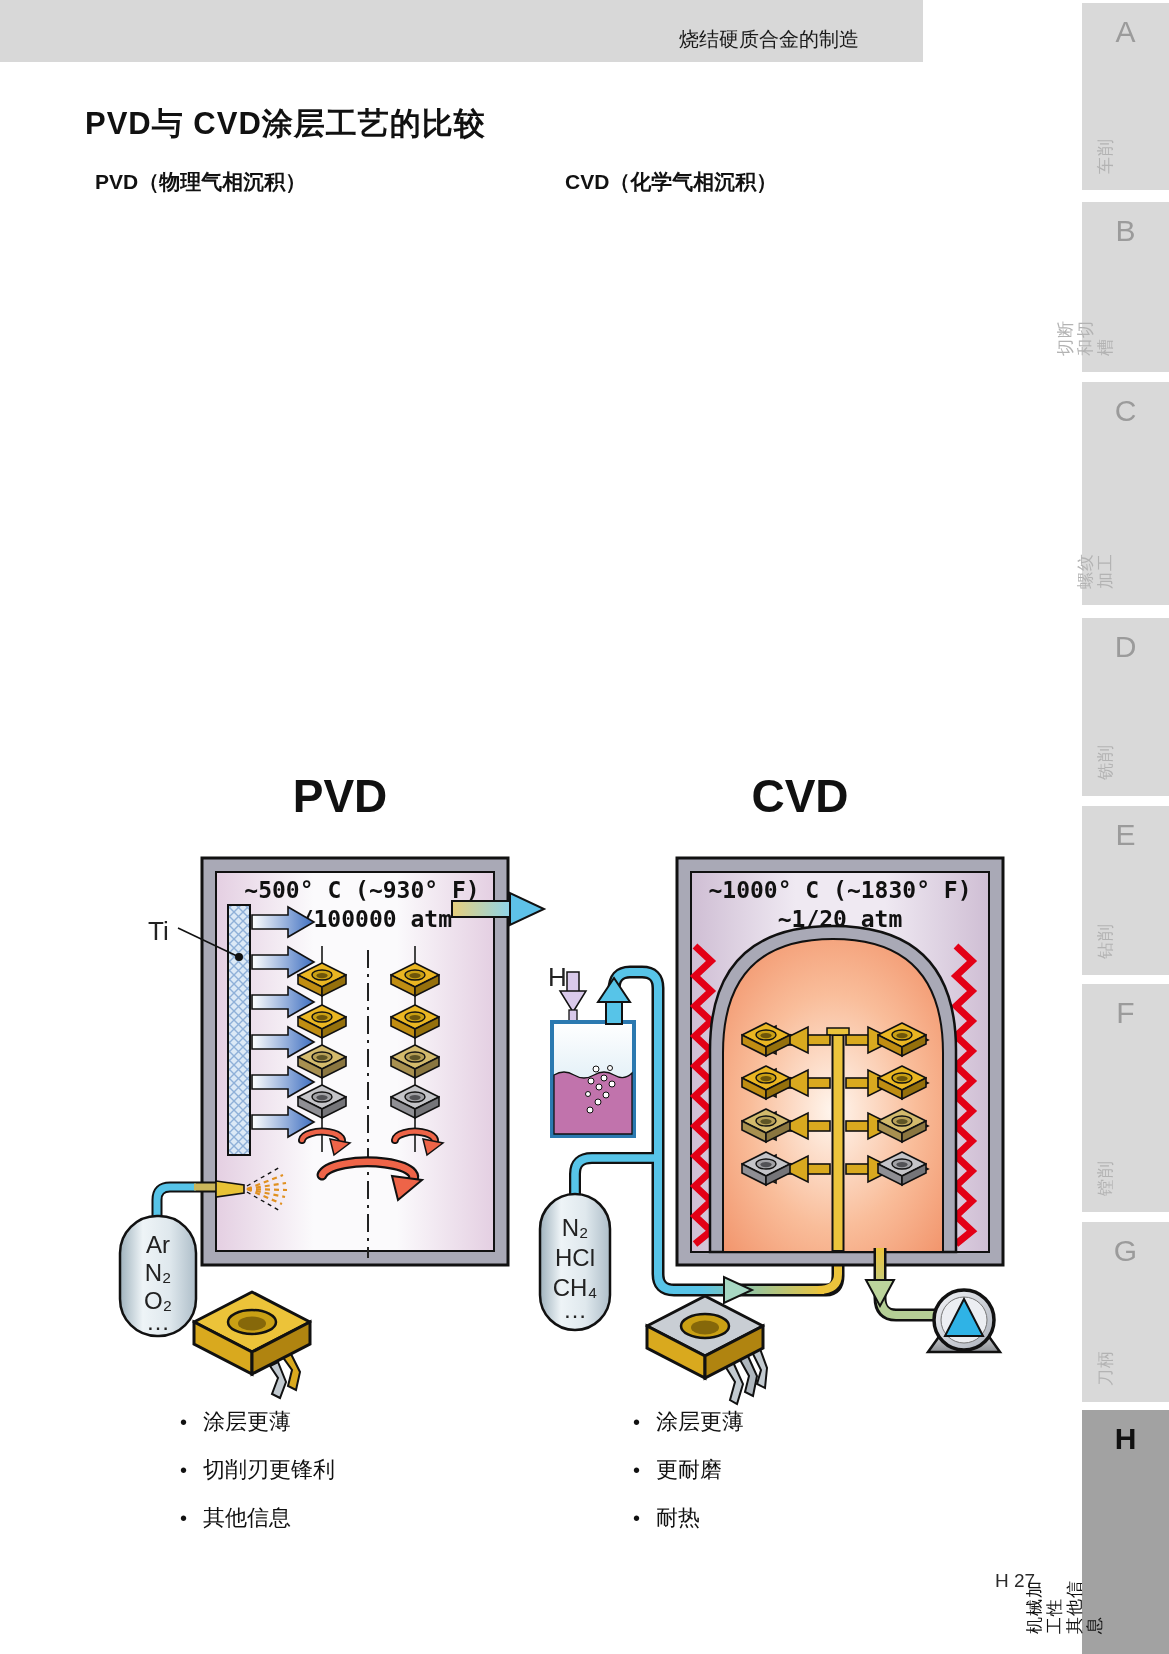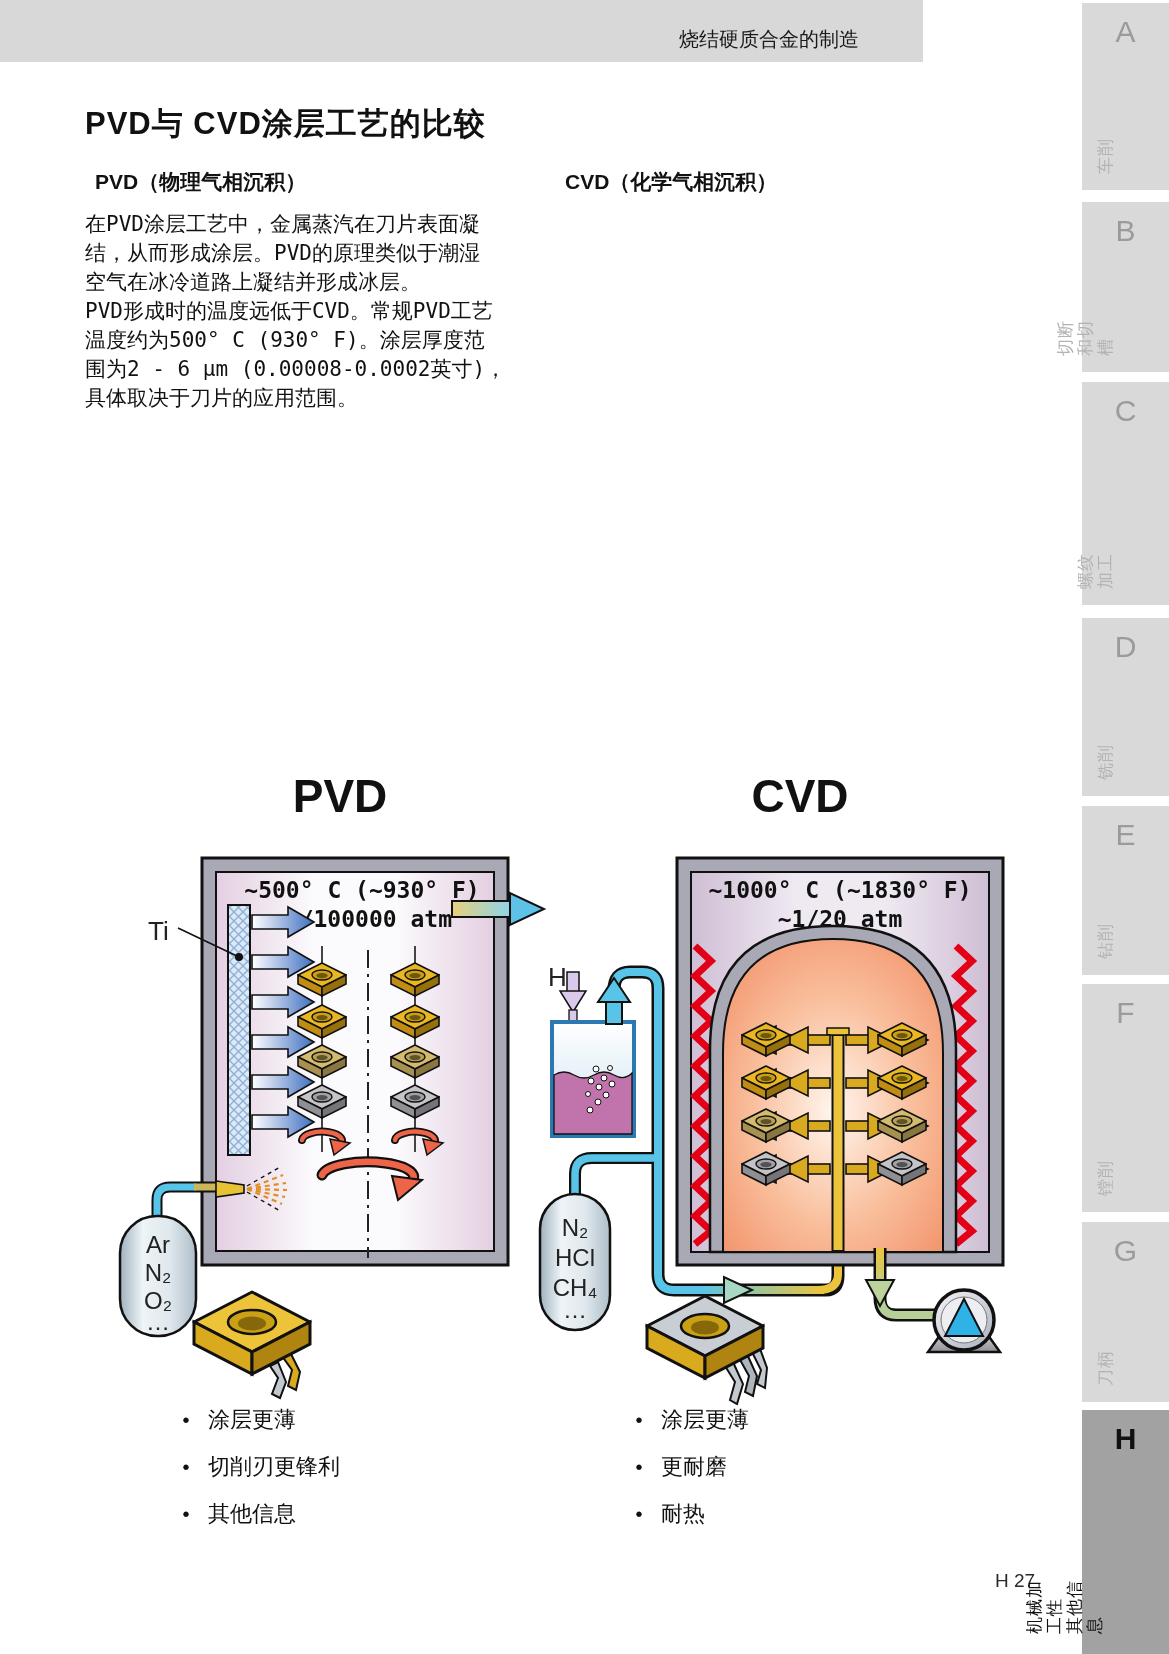--- a/index.html
+++ b/index.html
@@ -12,35 +12,35 @@
        font-family:"DejaVu Serif",serif;}
 
   
   .page-title{position:absolute;left:85px;top:82px;font-size:31px;font-weight:bold;
        letter-spacing:1px;font-family:"Liberation Sans",sans-serif;text-align:center;}
 
   
   .col{position:absolute;top:168px;}
   .col.pvd{left:85px;width:445px;}
   .col.cvd{left:555px;width:465px;}
-  .col h3{margin:0 0 14px 10px;font-size:21px;font-weight:bold;
+  .col h3{margin:0 0 20px 10px;font-size:21px;font-weight:bold;
        font-family:"Liberation Sans",sans-serif;}
   .col p{margin:0;font-size:21px;line-height:29px;white-space:pre-line;
        font-family:"DejaVu Sans Mono","DejaVu Serif",monospace;}
 
   
   .diagram{position:absolute;left:0;top:750px;overflow:visible;}
   .dg-title{font:bold 46px "Liberation Sans",sans-serif;fill:#111;}
   .dg-mono{font:bold 23px "DejaVu Sans Mono",monospace;fill:#111;}
   .dg-lab{font:26px "Liberation Sans",sans-serif;fill:#222;}
   .dg-cyl{font:24px "Liberation Sans",sans-serif;fill:#222;}
 
   
   .bullets{position:absolute;top:1398px;margin:0;padding:0;list-style:none;
-       font-size:22px;font-family:Liberation Mono, monospace;}
+       font-size:22px;font-family:Liberation Sans, sans-serif;}
   .bullets.left{left:180px;} .bullets.right{left:633px;}
   .bullets li{line-height:47px;}
   .bullets li::before{content:"\2022";margin-right:16px;font-size:20px;}
 
   
   .page-num{position:absolute;left:995px;top:1570px;font-size:19px;color:#2a2a2a;
        font-family:"Liberation Sans",sans-serif;}
 
   
   .sidebar{position:absolute;left:1082px;top:0;width:87px;height:1654px;}
@@ -62,27 +62,20 @@
 <body>
 
 <div class="header-bar">
   <div class="crumb">烧结硬质合金的制造</div>
 </div>
 
 <h1 class="page-title">PVD与 CVD涂层工艺的比较</h1>
 
 <div class="col pvd">
   <h3>PVD（物理气相沉积）</h3>
-  <p>在PVD涂层工艺中，金属蒸汽在刀片表面凝
-结，从而形成涂层。PVD的原理类似于潮湿
-空气在冰冷道路上凝结并形成冰层。
-PVD形成时的温度远低于CVD。常规PVD工艺
-温度约为500° C (930° F)。涂层厚度范
-围为2 - 6 μm (0.00008-0.0002英寸)，
-具体取决于刀片的应用范围。</p>
 </div>
 <div class="col cvd">
   <h3>CVD（化学气相沉积）</h3>
 </div>
 
 <svg class="diagram" width="1080" height="650" viewBox="0 0 1080 650">
   <defs>
     <linearGradient id="pvdInt" x1="0" y1="0" x2="1" y2="0">
       <stop offset="0" stop-color="#e4cfe2"></stop>
         <stop offset="0.35" stop-color="#fbfafc"></stop>

